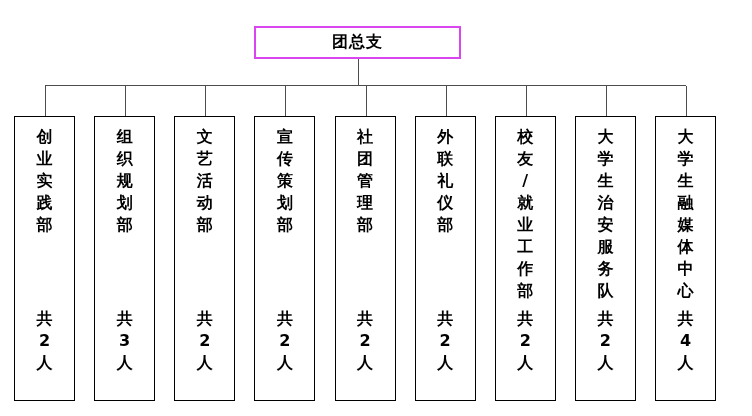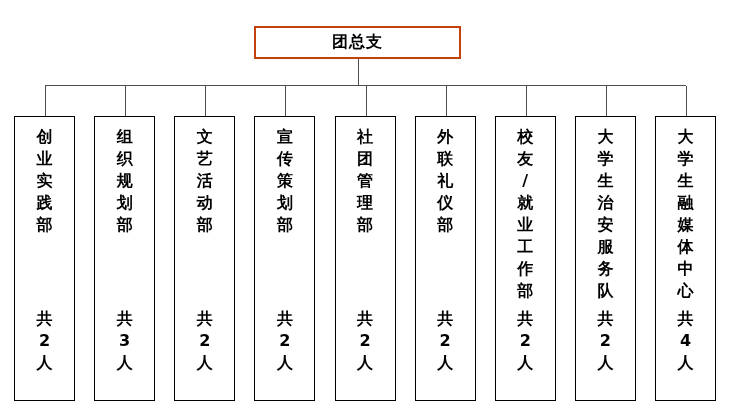--- a/index.html
+++ b/index.html
@@ -13,21 +13,21 @@
     background: #ffffff;
     overflow: hidden;
   }
 
   .root-box {
     position: absolute;
     left: 254px;
     top: 26px;
     width: 207px;
     height: 33px;
-    border: 2px solid #c2410c;
+    border: 2px solid #d946ef;
     background: #ffffff;
     display: flex;
     align-items: center;
     justify-content: center;
     font-size: 16px;
     font-weight: bold;
     color: #000000;
     letter-spacing: 1px;
   }
 

